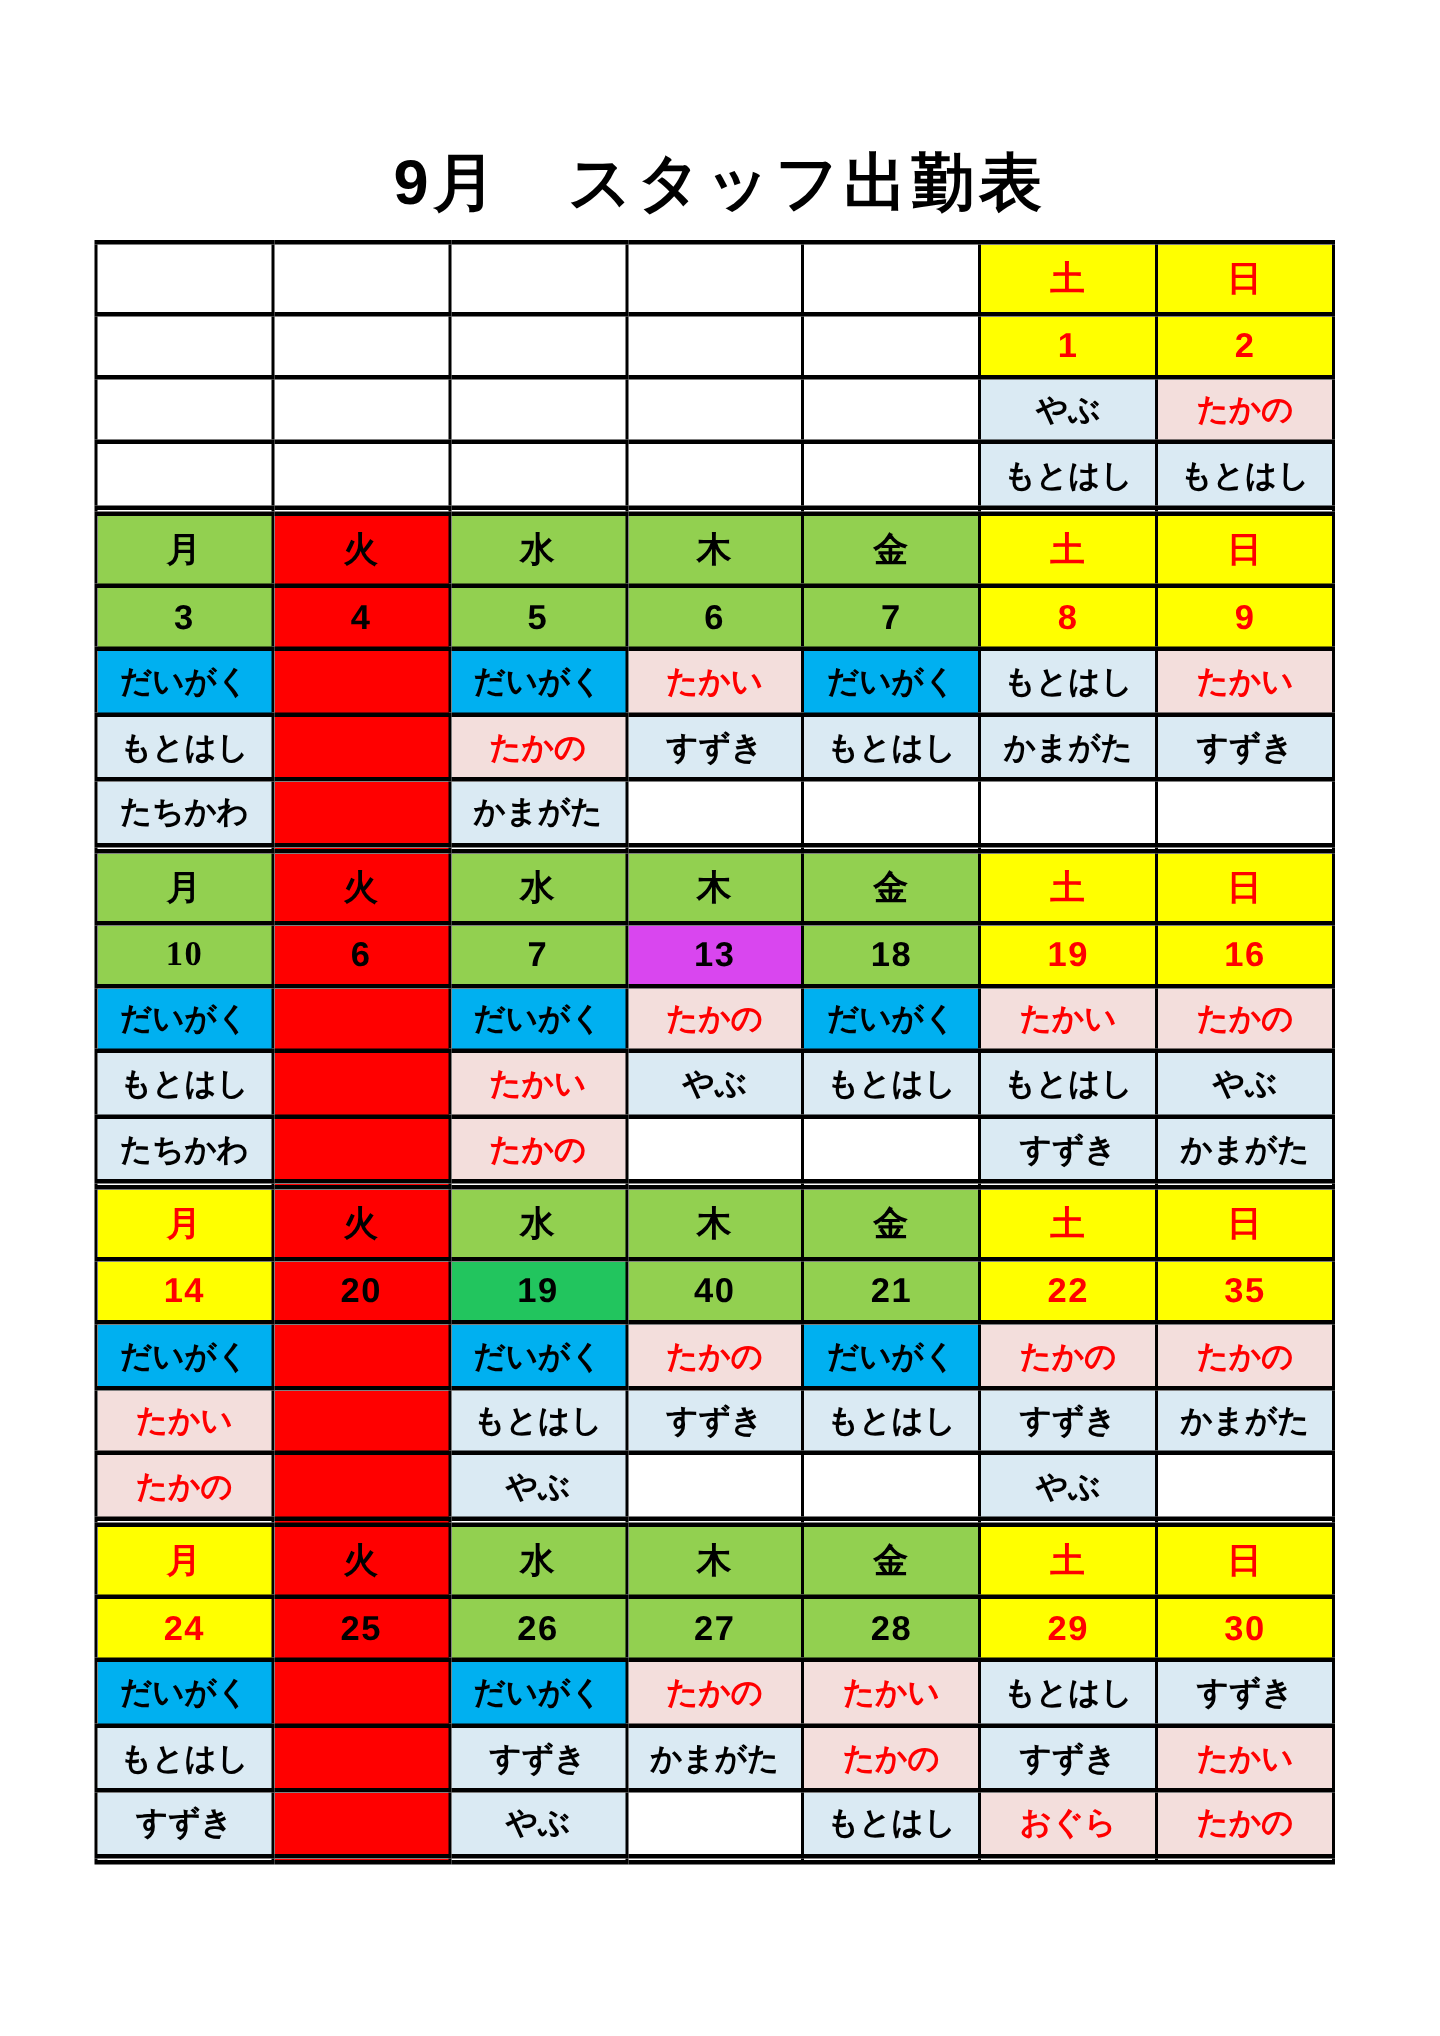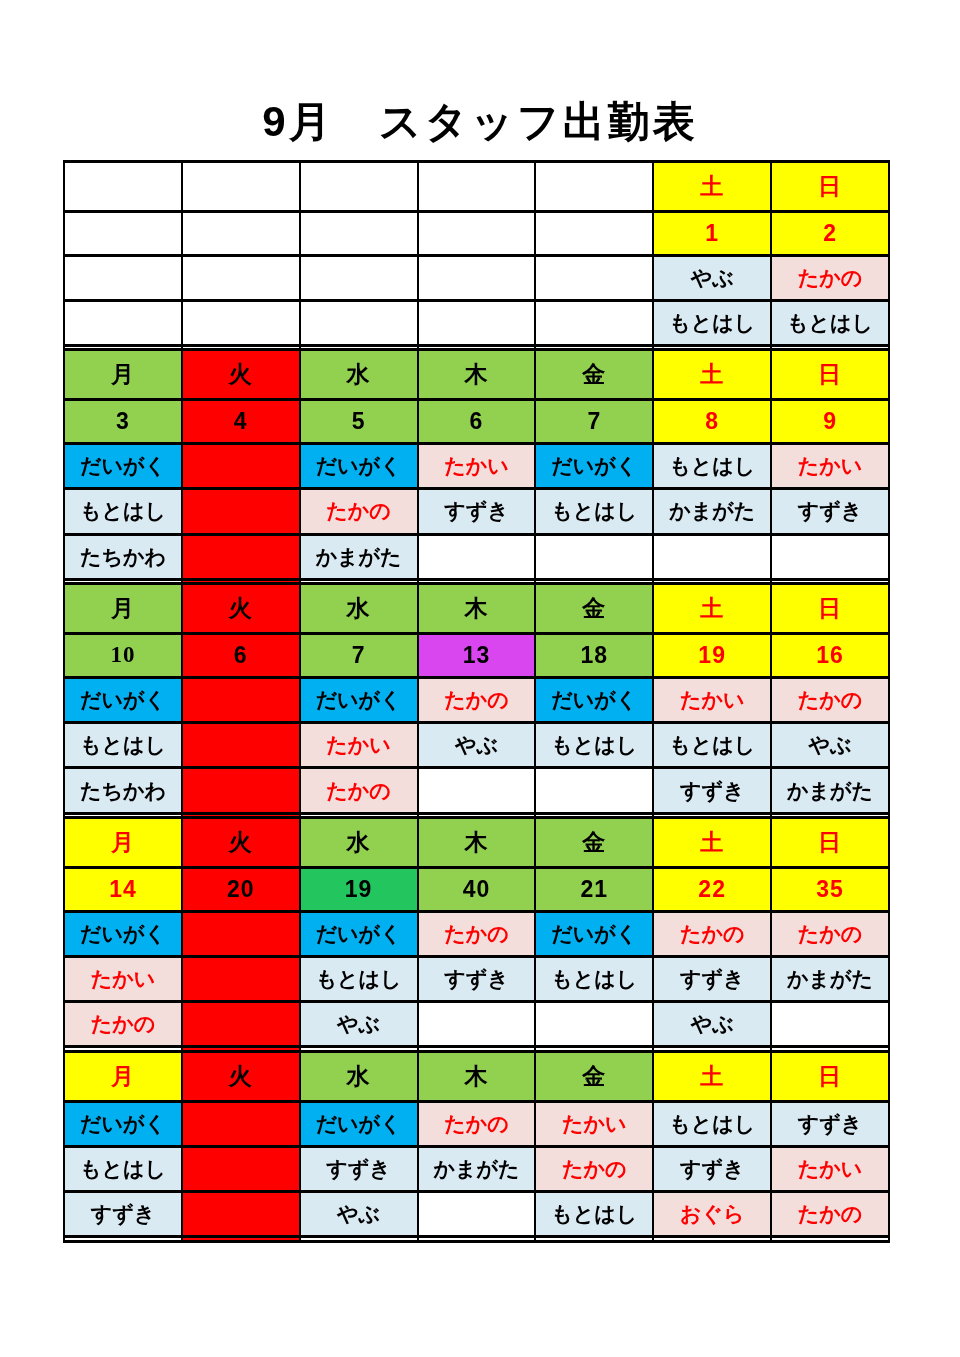--- a/index.html
+++ b/index.html
@@ -267,20 +267,29 @@
         </tr>
         <tr class="row-weekday-header">
           <td style="background-color: rgb(255, 255, 0); color: rgb(255, 0, 0);">月</td>
           <td style="background-color: rgb(255, 0, 0); color: rgb(0, 0, 0);">火</td>
           <td style="background-color: rgb(146, 208, 80); color: rgb(0, 0, 0);">水</td>
           <td style="background-color: rgb(146, 208, 80); color: rgb(0, 0, 0);">木</td>
           <td style="background-color: rgb(146, 208, 80); color: rgb(0, 0, 0);">金</td>
           <td style="background-color: rgb(255, 255, 0); color: rgb(255, 0, 0);">土</td>
           <td style="background-color: rgb(255, 255, 0); color: rgb(255, 0, 0);">日</td>
         </tr>
+        <tr class="row-date">
+          <td style="background-color: rgb(255, 255, 0); color: rgb(255, 0, 0);">24</td>
+          <td style="background-color: rgb(255, 0, 0); color: rgb(0, 0, 0);">25</td>
+          <td style="background-color: rgb(146, 208, 80); color: rgb(0, 0, 0);">26</td>
+          <td style="background-color: rgb(146, 208, 80); color: rgb(0, 0, 0);">27</td>
+          <td style="background-color: rgb(146, 208, 80); color: rgb(0, 0, 0);">28</td>
+          <td style="background-color: rgb(255, 255, 0); color: rgb(255, 0, 0);">29</td>
+          <td style="background-color: rgb(255, 255, 0); color: rgb(255, 0, 0);">30</td>
+        </tr>
         <tr class="row-staff">
           <td style="background-color: rgb(0, 176, 240); color: rgb(0, 0, 0);">だいがく</td>
           <td style="background-color: rgb(255, 0, 0); color: rgb(0, 0, 0);"></td>
           <td style="background-color: rgb(0, 176, 240); color: rgb(0, 0, 0);">だいがく</td>
           <td style="background-color: rgb(243, 222, 220); color: rgb(255, 0, 0);">たかの</td>
           <td style="background-color: rgb(243, 222, 220); color: rgb(255, 0, 0);">たかい</td>
           <td style="background-color: rgb(218, 234, 243); color: rgb(0, 0, 0);">もとはし</td>
           <td style="background-color: rgb(218, 234, 243); color: rgb(0, 0, 0);">すずき</td>
         </tr>
         <tr class="row-staff">

